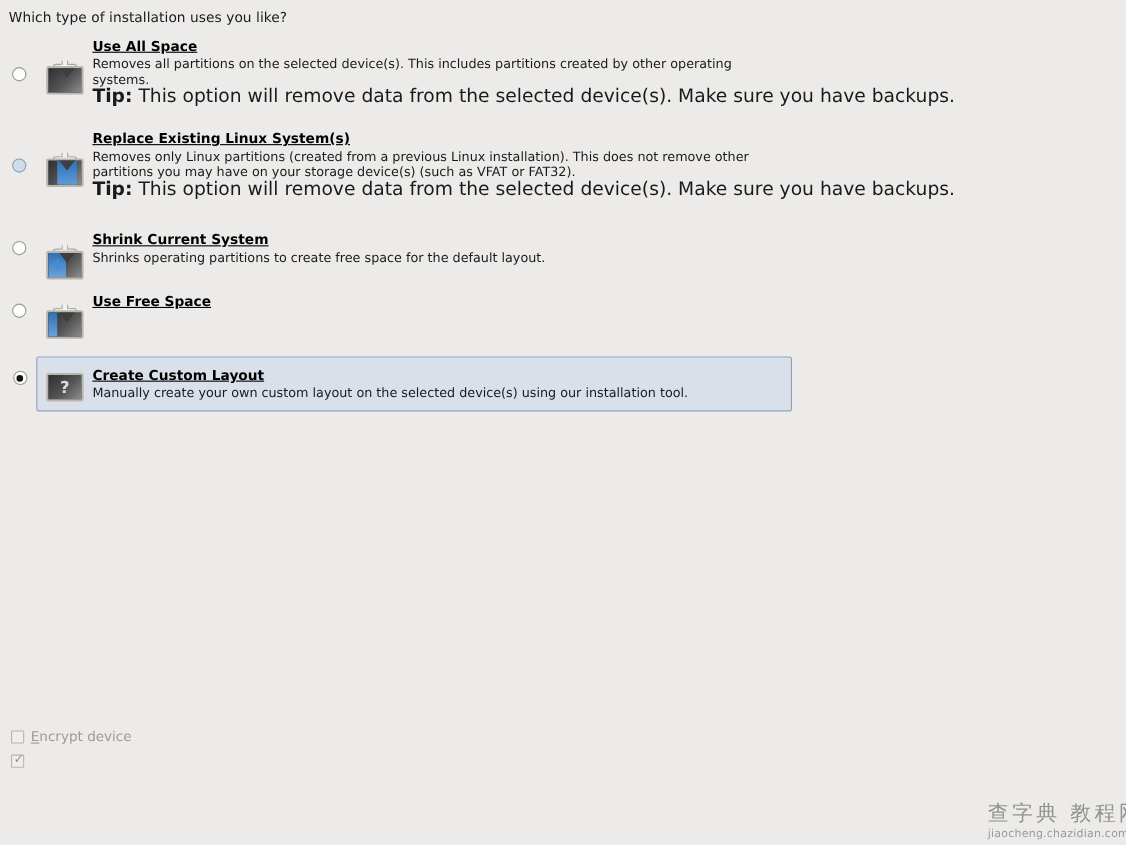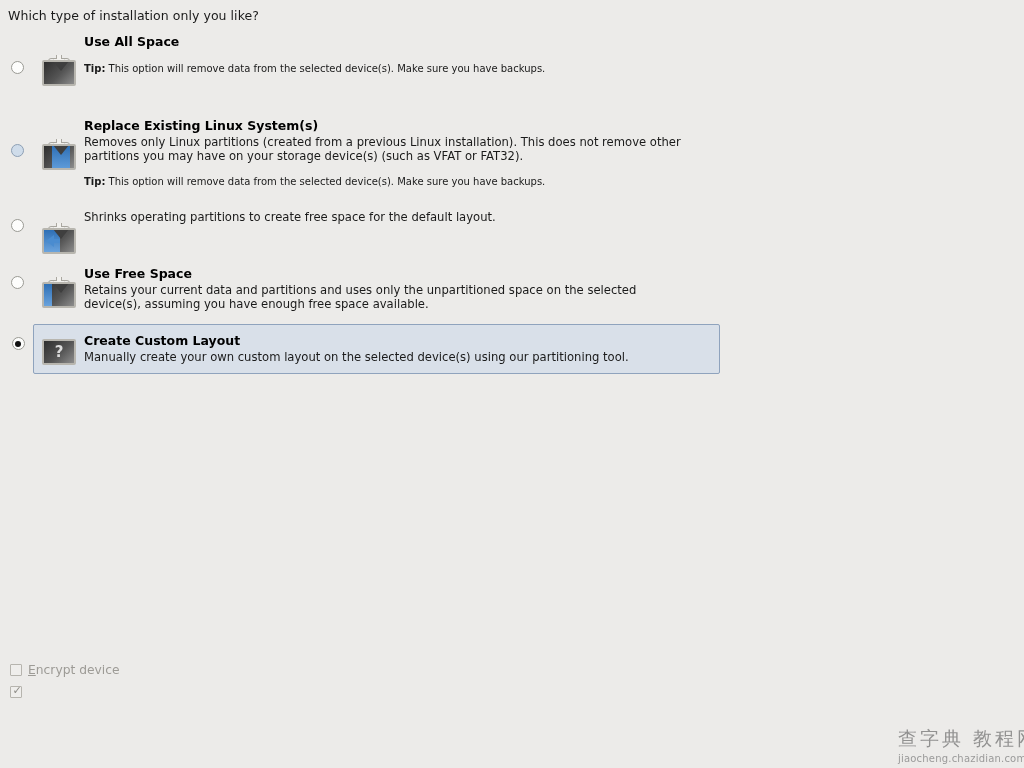--- a/index.html
+++ b/index.html
@@ -89,32 +89,33 @@
     flex: 1 1 auto;
     padding-right: 10px;
   }
 
   .opt-title {
     font-weight: bold;
     font-size: 12.5px;
     color: #000;
     margin: 0 0 1px 0;
     line-height: 16px;
+    text-decoration: underline;
   }
   .opt-desc {
     font-size: 11.6px;
     color: #1a1a1a;
     line-height: 14.2px;
     max-width: 600px;
   }
   .opt-tip {
-    font-size: 10px;
+    font-size: 17px;
     color: #1a1a1a;
     line-height: 14.2px;
-    margin-top: 12px;
+    margin-top: 2px;
   }
   .opt-tip b { font-weight: bold; }
 
   
   .option-row.selected {
     background: #d9e0e9;
     border: 1px solid #8fa3bd;
     border-radius: 2px;
     width: 687px;
     margin-left: 33px;
@@ -333,40 +334,41 @@
     color: #8c8c8c;
     opacity: 0.85;
     letter-spacing: 0.2px;
     margin-top: 1px;
     white-space: nowrap;
   }
 </style>
 </head>
 <body>
 
-<div class="question">Which type of installation only you like?</div>
+<div class="question">Which type of installation uses you like?</div>
 
 <div class="options">
 
   <div class="option-row" style="height:88px;">
     <div class="radio-cell" style="padding-top:33px;">
       <span class="radio"></span>
     </div>
     <div class="icon-cell" style="padding-top:14px;">
       <div class="diskicon">
         <div class="os-badge">OS</div>
         <div class="arrow-down"></div>
         <div class="disk">
           <div class="surface"></div>
           <div class="notch"></div>
         </div>
       </div>
     </div>
     <div class="text-cell" style="padding-top:6px;">
       <div class="opt-title">Use All Space</div>
+      <div class="opt-desc">Removes all partitions on the selected device(s).  This includes partitions created by other operating systems.</div>
       <div class="opt-tip"><b>Tip:</b> <span>This option will remove data from the selected device(s).  Make sure you have backups.</span></div>
     </div>
   </div>
 
   <div class="option-row" style="height:94px;">
     <div class="radio-cell" style="padding-top:28px;">
       <span class="radio tint"></span>
     </div>
     <div class="icon-cell" style="padding-top:10px;">
       <div class="diskicon">
@@ -397,20 +399,21 @@
         <div class="disk">
           <div class="surface"></div>
           <div class="blue-left" style="width:16px;"></div>
           <div class="leftarrow"></div>
           <div class="leftarrow-tail"></div>
           <div class="notch"></div>
         </div>
       </div>
     </div>
     <div class="text-cell" style="padding-top:-2px;">
+      <div class="opt-title">Shrink Current System</div>
       <div class="opt-desc">Shrinks operating partitions to create free space for the default layout.</div>
     </div>
   </div>
 
   <div class="option-row" style="height:55px;">
     <div class="radio-cell" style="padding-top:12px;">
       <span class="radio"></span>
     </div>
     <div class="icon-cell" style="padding-top:0px;">
       <div class="diskicon">
@@ -418,39 +421,38 @@
         <div class="arrow-down"></div>
         <div class="disk">
           <div class="surface"></div>
           <div class="blue-left"></div>
           <div class="notch"></div>
         </div>
       </div>
     </div>
     <div class="text-cell" style="padding-top:2px;">
       <div class="opt-title">Use Free Space</div>
-      <div class="opt-desc">Retains your current data and partitions and uses only the unpartitioned space on the selected device(s), assuming you have enough free space available.</div>
     </div>
   </div>
 
   <div class="option-row selected" style="height:50px;margin-top:5px;">
     <div class="radio-cell">
       <span class="radio checked"></span>
     </div>
     <div class="icon-cell" style="padding-top:8px;">
       <div class="diskicon custom">
         <div class="disk">
           <div class="surface"></div>
           <div class="qmark">?</div>
         </div>
       </div>
     </div>
     <div class="text-cell" style="padding-top:2px;">
       <div class="opt-title">Create Custom Layout</div>
-      <div class="opt-desc">Manually create your own custom layout on the selected device(s) using our partitioning tool.</div>
+      <div class="opt-desc">Manually create your own custom layout on the selected device(s) using our installation tool.</div>
     </div>
   </div>
 
 </div>
 
 <div class="checks">
   <div class="check-row">
     <span class="cbox"></span>
     <span class="check-label"><span></span><u>E</u><span>ncrypt device</span></span>
   </div>

